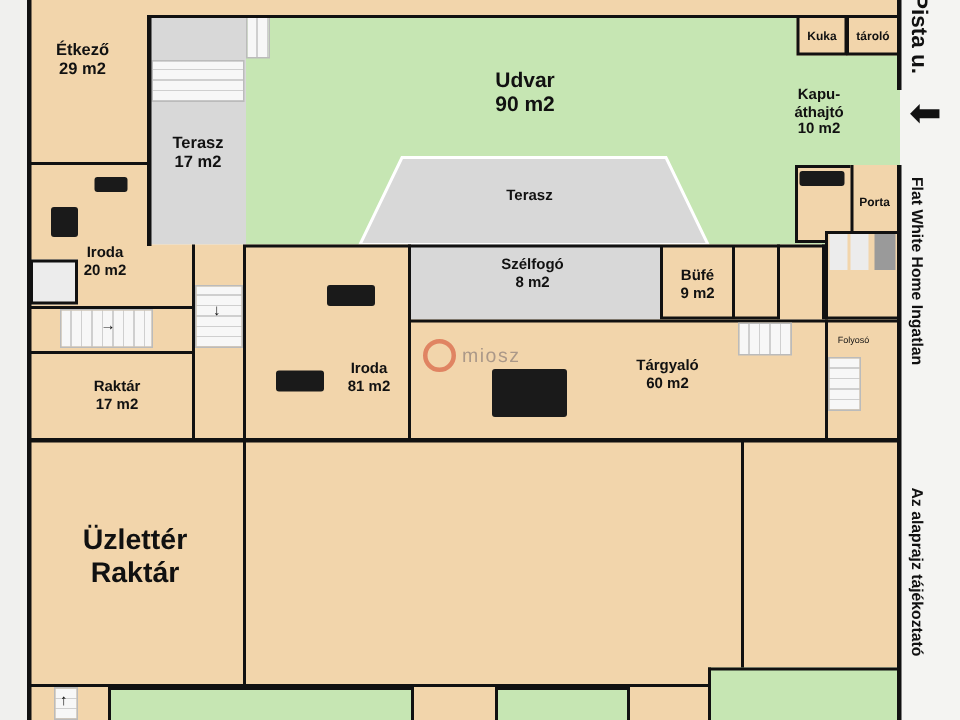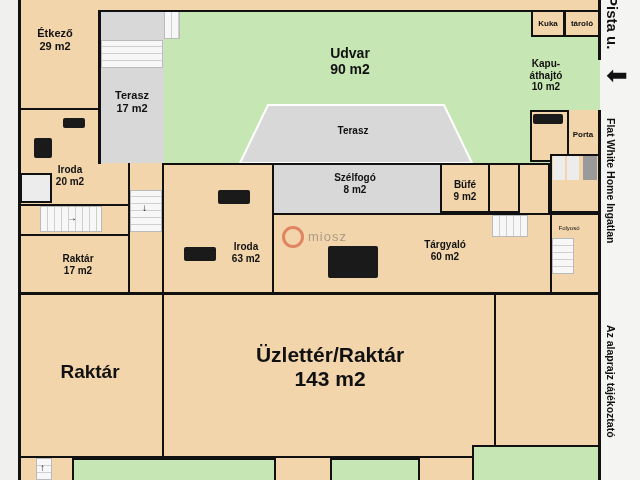--- a/index.html
+++ b/index.html
@@ -90,21 +90,21 @@
   <div class="lbl" style="left:78px;top:264px;font-size:10px;">
     <span>Raktár</span>
     <span>17 m2</span>
   </div>
 
   <div class="rm wood" style="left:164px;top:163px;width:110px;height:130px;border-top:2px solid #111;border-right:2px solid #111;"></div>
   <div class="desk" style="left:218px;top:190px;width:32px;height:14px;"></div>
   <div class="desk" style="left:184px;top:247px;width:32px;height:14px;"></div>
   <div class="lbl" style="left:246px;top:252px;font-size:10px;">
     <span>Iroda</span>
-    <span>63 m2</span>
+    <span>81 m2</span>
   </div>
 
   <div class="rm grey" style="left:274px;top:163px;width:166px;height:50px;border-top:2px solid #111;"></div>
   <div class="lbl" style="left:355px;top:183px;font-size:10px;">
     <span>Szélfogó</span>
     <span>8 m2</span>
   </div>
 
   <div class="rm wood" style="left:440px;top:163px;width:50px;height:50px;border:2px solid #111;"></div>
   <div class="lbl" style="left:465px;top:190px;font-size:10px;">
@@ -129,28 +129,25 @@
 
   <div class="rm wood" style="left:550px;top:213px;width:50px;height:80px;border-left:2px solid #111;border-top:2px solid #111;"></div>
   <div class="stairs h" style="left:552px;top:238px;width:22px;height:36px;"></div>
   <div class="lbl" style="left:569px;top:228px;font-size:6px;font-weight:normal;">Folyosó</div>
 
   <div style="position:absolute;left:282px;top:226px;width:22px;height:22px;border-radius:50%;border:3px solid #d9684a;box-sizing:border-box;opacity:0.75;"></div>
   <div style="position:absolute;left:308px;top:229px;font-size:13px;color:#9a8a80;opacity:0.8;letter-spacing:1px;">miosz</div>
 
   <div class="rm wood" style="left:20px;top:293px;width:144px;height:163px;border-top:2px solid #111;border-right:2px solid #111;"></div>
   <div class="lbl" style="left:90px;top:372px;font-size:19px;">
+    <span>Üzlettér</span>
     <span>Raktár</span>
   </div>
 
   <div class="rm wood" style="left:164px;top:293px;width:332px;height:163px;border-top:2px solid #111;border-right:2px solid #111;"></div>
-  <div class="lbl" style="left:330px;top:367px;font-size:21px;">
-    <span>Üzlettér/Raktár</span>
-    <span>143 m2</span>
-  </div>
 
   <div class="rm wood" style="left:496px;top:293px;width:104px;height:152px;border-top:2px solid #111;"></div>
 
   <div class="rm wood" style="left:20px;top:456px;width:580px;height:24px;border-top:2px solid #111;"></div>
   <div class="stairs h" style="left:36px;top:458px;width:16px;height:22px;"></div>
   <div class="arrow-small" style="left:40px;top:462px;">↑</div>
   <div class="rm green" style="left:72px;top:458px;width:204px;height:22px;border:2px solid #111;border-bottom:none;"></div>
   <div class="rm green" style="left:330px;top:458px;width:90px;height:22px;border:2px solid #111;border-bottom:none;"></div>
   <div class="rm green" style="left:472px;top:445px;width:128px;height:35px;border:2px solid #111;border-bottom:none;"></div>
 

